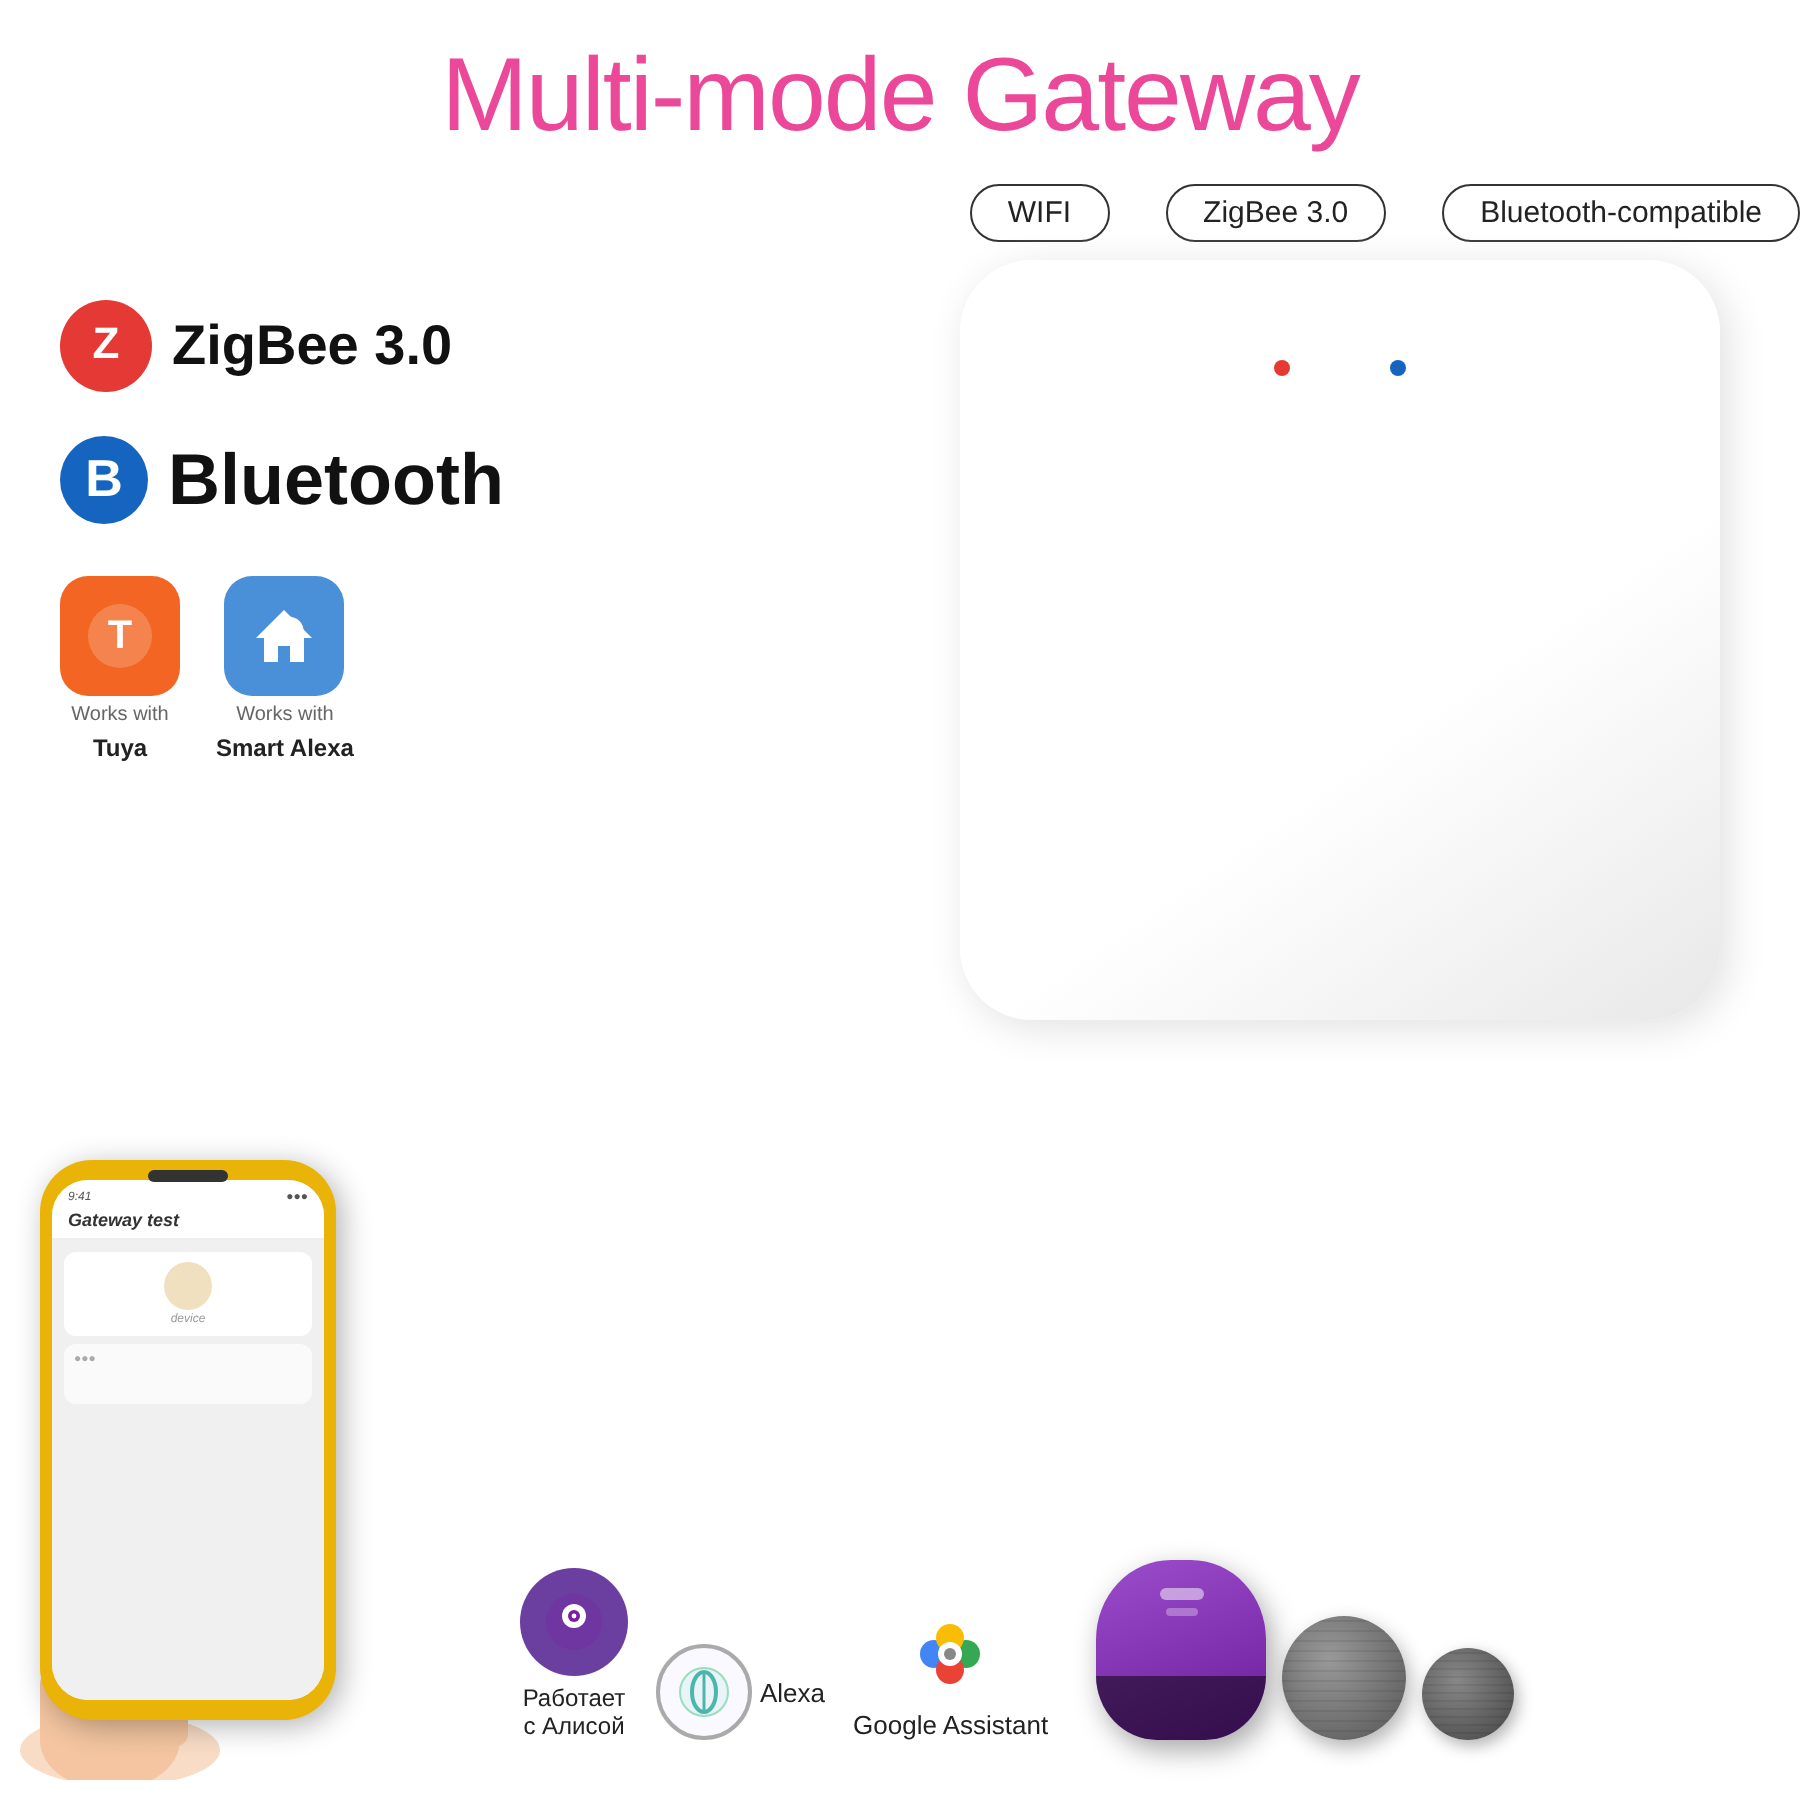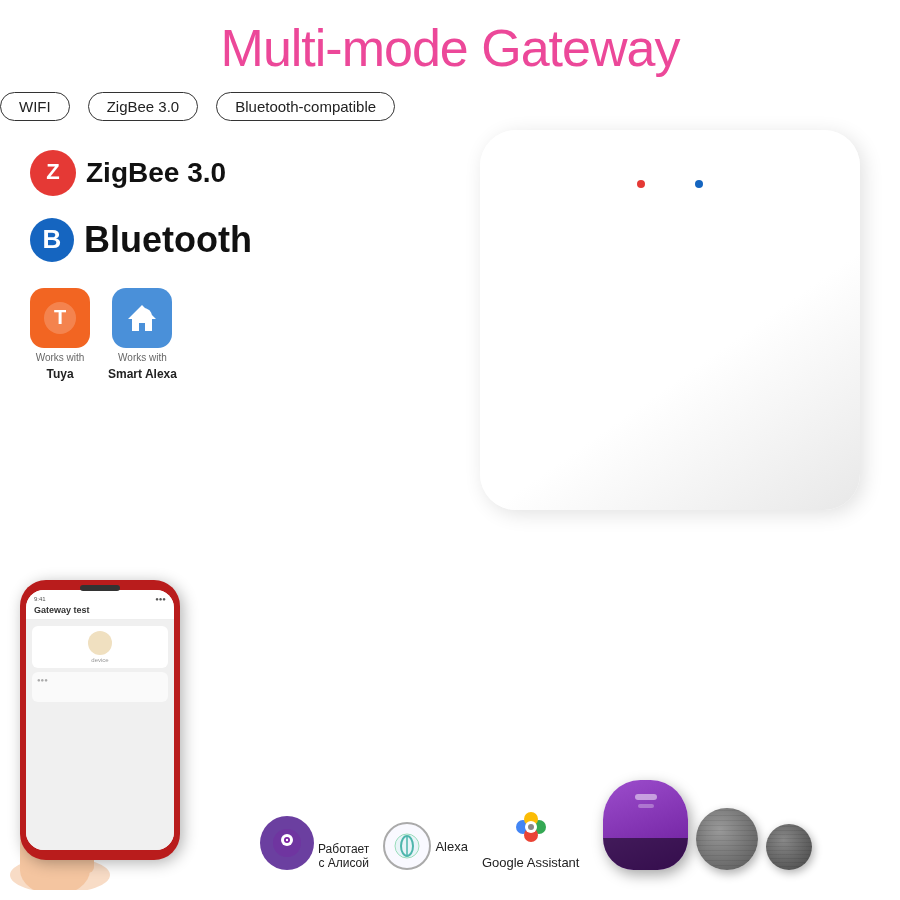--- a/index.html
+++ b/index.html
@@ -25,24 +25,25 @@
       font-size: 52px;
       font-weight: 400;
       color: #ec4899;
       padding-top: 18px;
       letter-spacing: -1px;
     }
 
     
     .badge-row {
       display: flex;
-      justify-content: flex-start;
-      align-items: center;
-      gap: 18px;
+      justify-content: flex-end;
+      align-items: center;
+      gap: 28px;
       margin-top: 14px;
+      margin-left: 20px;
     }
     .badge {
       border: 1.5px solid #333;
       border-radius: 20px;
       padding: 5px 18px;
       font-size: 15px;
       color: #222;
     }
 
     
@@ -153,27 +154,28 @@
 
     
     .phone-area {
       position: absolute;
       left: 20px;
       bottom: 40px;
       width: 220px;
       height: 300px;
     }
     .phone-outer {
-      width: 160px;
+      width: 148px;
       height: 280px;
-      background: #b91c1c;
+      background: #eab308;
       border-radius: 26px;
       padding: 10px 6px;
       box-shadow: 3px 3px 15px rgba(0,0,0,0.3);
       position: relative;
+      font-style: italic;
     }
     .phone-screen {
       width: 100%;
       height: 100%;
       background: #f5f5f5;
       border-radius: 18px;
       overflow: hidden;
       display: flex;
       flex-direction: column;
     }
@@ -207,22 +209,22 @@
       left: 260px;
       right: 30px;
       display: flex;
       align-items: flex-end;
       gap: 14px;
     }
 
     
     .alice-item {
       display: flex;
-      flex-direction: row;
-      align-items: flex-end;
+      flex-direction: column;
+      align-items: center;
       gap: 4px;
     }
     .alice-icon {
       width: 54px;
       height: 54px;
       background: #6b3fa0;
       border-radius: 50%;
       display: flex;
       align-items: center;
       justify-content: center;

